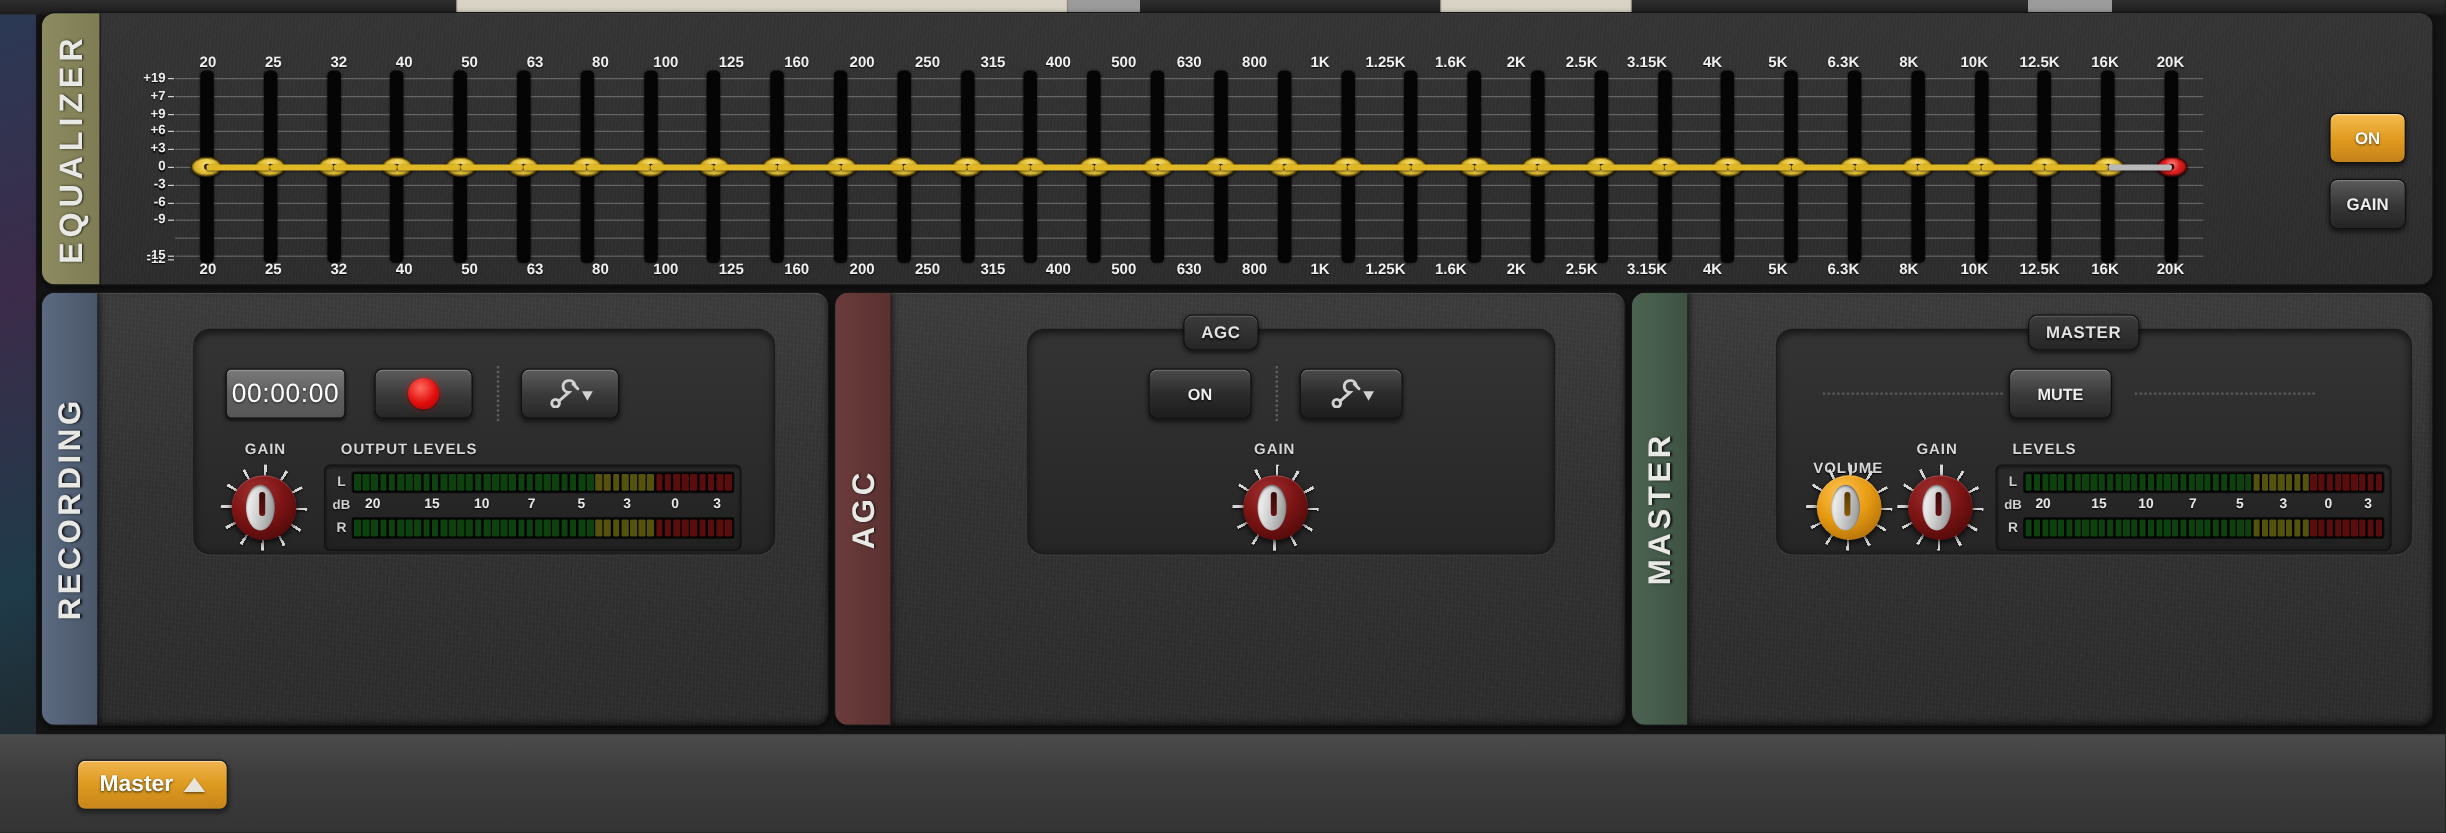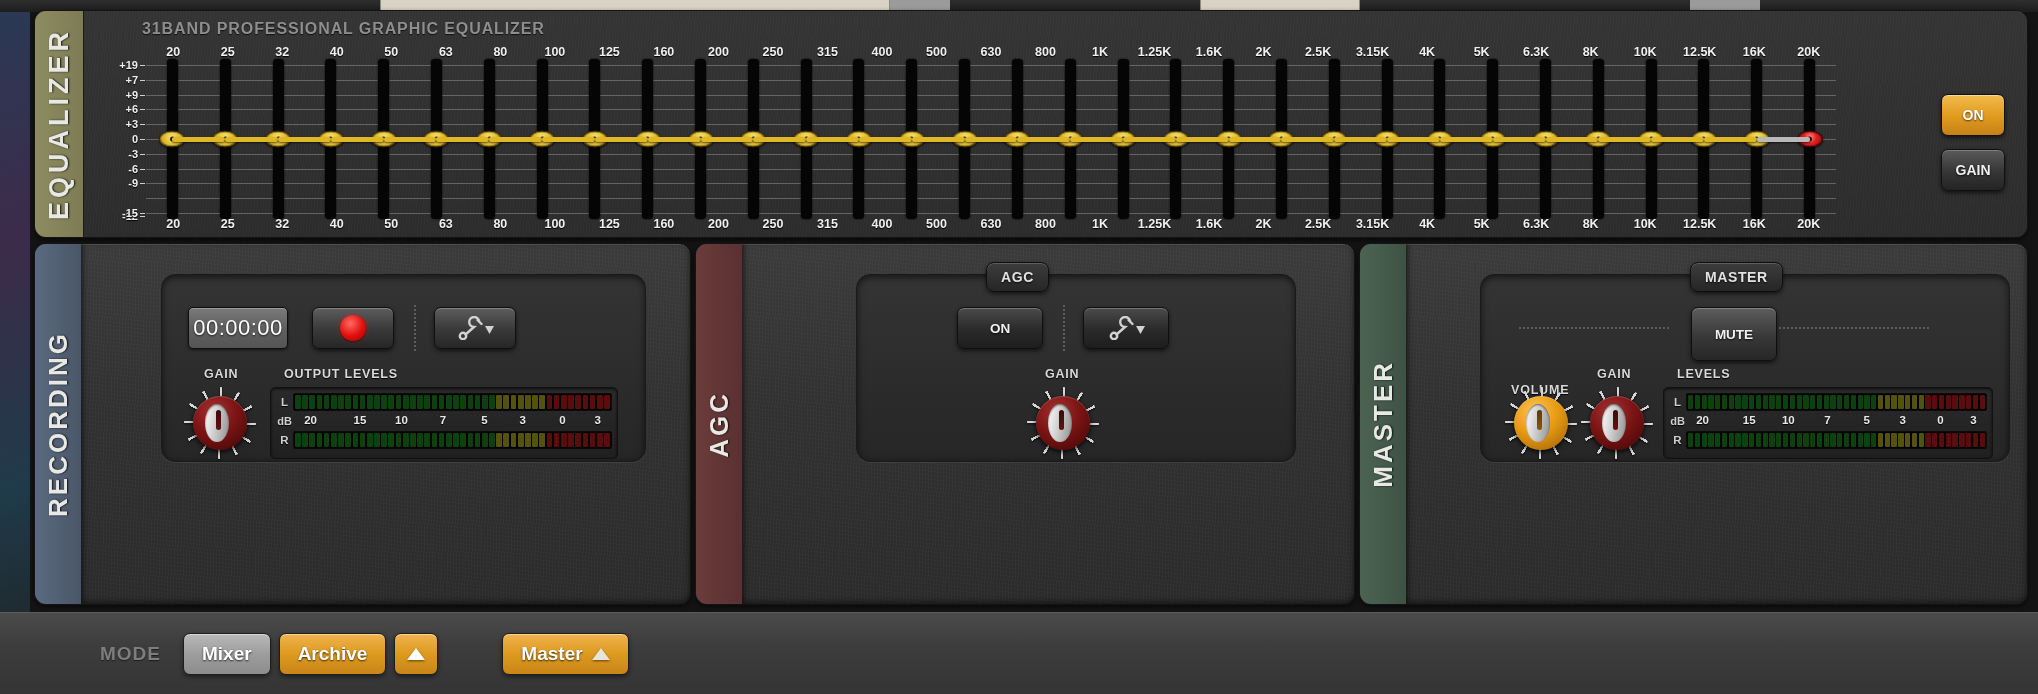--- a/index.html
+++ b/index.html
@@ -212,21 +212,20 @@
     <div class="tg" style="left:890px;width:60px;"></div>
     <div class="tw" style="left:1200px;width:160px;"></div>
     <div class="tg" style="left:1690px;width:70px;"></div>
   </div>
 
   <div class="panel" id="eq">
     <div class="sidetab">
       <span>EQUALIZER</span>
     </div>
     <div id="eq-body">
-      <div id="eq-title">31BAND PROFESSIONAL GRAPHIC EQUALIZER</div>
       <div class="eq-freqrow" id="eq-freq-top">
           <div>20</div>
           <div>25</div>
           <div>32</div>
           <div>40</div>
           <div>50</div>
           <div>63</div>
           <div>80</div>
           <div>100</div>
           <div>125</div>
@@ -659,21 +658,21 @@
 
   <div class="panel mrow" id="mst">
     <div class="sidetab">
       <span>MASTER</span>
     </div>
 
     <div class="cardhdr" style="left:330px;top:18px;">MASTER</div>
 
     <div class="card" style="left:120px;top:30px;width:530px;height:188px;">
       <div class="dotline" style="position:absolute;left:38px;top:52px;width:150px;"></div>
-      <div class="btn" style="position:absolute;left:210px;top:32px;width:86px;height:54px;">MUTE</div>
+      <div class="btn" style="position:absolute;left:193px;top:32px;width:86px;height:42px;">MUTE</div>
       <div class="dotline" style="position:absolute;left:298px;top:52px;width:150px;"></div>
 
       <div class="lbl" style="left:30px;top:108px;">VOLUME</div>
       <div class="knob orange" style="left:24px;top:112px;">
         <div class="teeth"></div>
         <div class="body"></div>
         <div class="face"></div>
         <div class="ptr"></div>
       </div>
 
@@ -796,28 +795,20 @@
               <div class="mseg" style="background: rgb(214, 32, 32); opacity: 0.42;"></div>
               <div class="mseg" style="background: rgb(214, 32, 32); opacity: 0.42;"></div>
               <div class="mseg" style="background: rgb(214, 32, 32); opacity: 0.42;"></div>
             </div>
           </div>
         </div>
     </div>
   </div>
 
   <div id="toolbar">
-    <div class="tb-group" style="margin-left:100px;">
-      <span class="tb-lbl">MODE</span>
-      <div class="tb-btn" style="margin-left:14px;">Mixer</div>
-      <div class="tb-btn active" style="margin-left:0;">Archive</div>
-      <div class="tb-btn active arrow">
-        <div class="tri"></div>
-      </div>
-    </div>
 
     <div class="tb-btn active" style="margin-left:64px;">
       <span>Master</span>
       <div class="tri dim"></div>
     </div>
 
 
   </div>
 
 </div>

